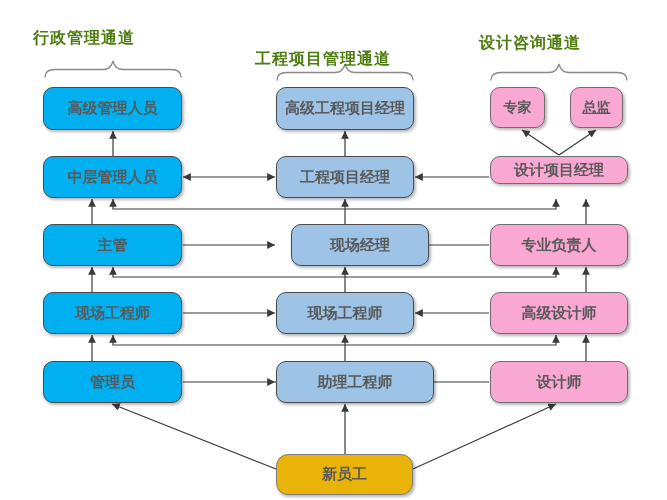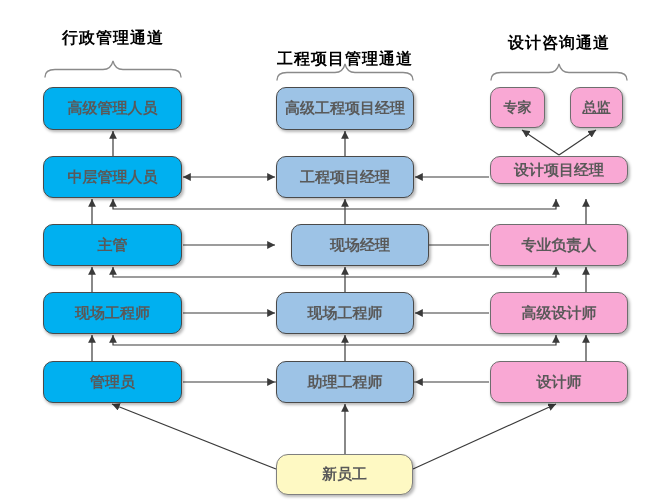--- a/index.html
+++ b/index.html
@@ -2,34 +2,34 @@
 <html><head>
 <meta charset="utf-8">
 <style>
   html,body{margin:0;padding:0;background:#ffffff;}
   .stage{
     position:relative;width:667px;height:500px;background:#ffffff;overflow:hidden;
     font-family:"Liberation Sans","DejaVu Sans",sans-serif;
   }
   .wires{position:absolute;left:0;top:0;width:667px;height:500px;}
   .ch-title{
-    position:absolute;text-align:center;font-size:16px;font-weight:bold;
-    color:#000000;letter-spacing:1px;white-space:nowrap;
+    position:absolute;font-size:16px;font-weight:bold;
+    color:#4d7c0f;letter-spacing:1px;white-space:nowrap;
   }
   .box{
     position:absolute;display:flex;align-items:center;justify-content:center;
     font-size:15px;font-weight:bold;color:#595959;text-align:left;
     border-radius:10px;box-sizing:border-box;
     box-shadow:1.5px 2px 3px rgba(0,0,0,0.28);
     white-space:nowrap;
   }
   .admin{background:#00b0f0;border:1.5px solid #4a4a4a;}
   .project{background:#9dc3e6;border:1.5px solid #4a4a4a;}
   .design{background:#f9a8d4;border:1.5px solid #6e6e6e;}
-  .entry{background:#fef9c3;border:1.5px solid #7f7f7f;border-radius:12px;}
+  .entry{background:#eab308;border:1.5px solid #7f7f7f;border-radius:12px;}
   .small{font-size:14px;}
   .line{stroke:#3a3a3a;stroke-width:1.2;fill:none;}
   .brace{stroke:#8a8a8a;stroke-width:1.3;fill:none;stroke-linecap:round;}
 </style>
 </head>
 <body>
 
 <div class="stage">
 
   <svg class="wires" viewBox="0 0 667 500">
@@ -84,21 +84,21 @@
   <div class="box admin" style="left:43px;top:87px;width:139px;height:43px;">高级管理人员</div>
   <div class="box admin" style="left:43px;top:156px;width:139px;height:42px;">中层管理人员</div>
   <div class="box admin" style="left:43px;top:224px;width:139px;height:42px;">主管</div>
   <div class="box admin" style="left:43px;top:292px;width:139px;height:42px;">现场工程师</div>
   <div class="box admin" style="left:43px;top:361px;width:139px;height:42px;">管理员</div>
 
   <div class="box project" style="left:276px;top:87px;width:138px;height:43px;">高级工程项目经理</div>
   <div class="box project" style="left:276px;top:156px;width:138px;height:42px;">工程项目经理</div>
   <div class="box project" style="left:291px;top:224px;width:138px;height:42px;">现场经理</div>
   <div class="box project" style="left:276px;top:292px;width:138px;height:42px;">现场工程师</div>
-  <div class="box project" style="left:276px;top:361px;width:138px;height:42px;">助理工程师</div>
+  <div class="box project" style="left:276px;top:361px;width:158px;height:42px;">助理工程师</div>
 
   <div class="box design small" style="left:490px;top:87px;width:55px;height:41px;">专家</div>
   <div class="box design small" style="left:570px;top:87px;width:53px;height:41px;text-decoration:underline;">总监</div>
   <div class="box design" style="left:490px;top:156px;width:138px;height:28px;">设计项目经理</div>
   <div class="box design" style="left:490px;top:224px;width:138px;height:42px;">专业负责人</div>
   <div class="box design" style="left:490px;top:292px;width:138px;height:42px;">高级设计师</div>
   <div class="box design" style="left:490px;top:361px;width:138px;height:42px;">设计师</div>
 
   <div class="box entry" style="left:276px;top:454px;width:137px;height:41px;">新员工</div>
 

